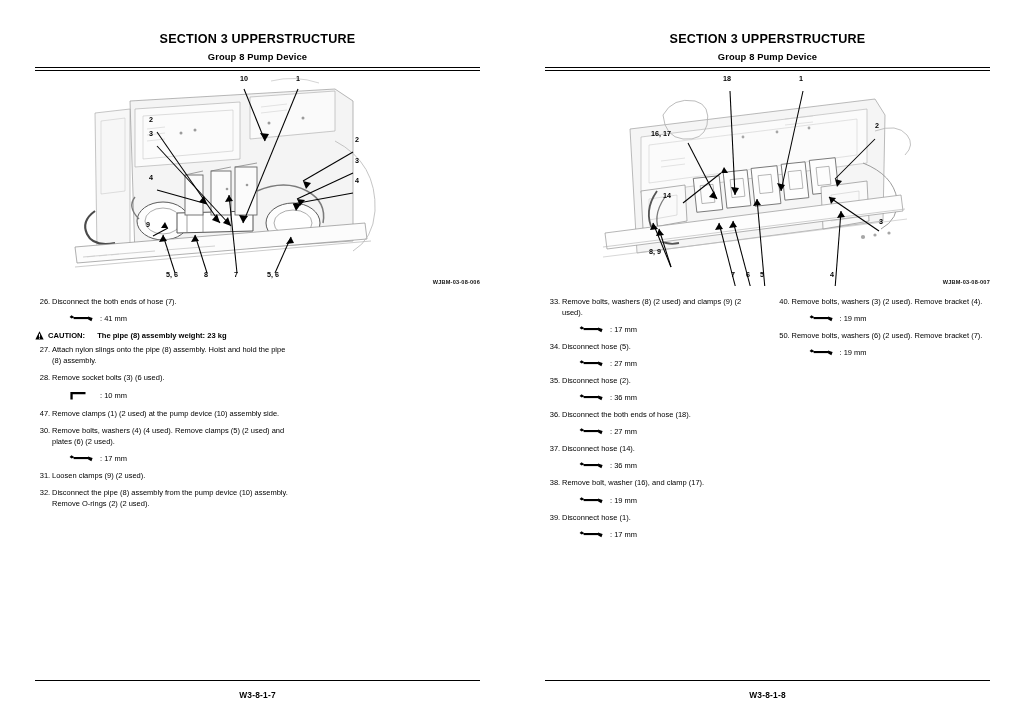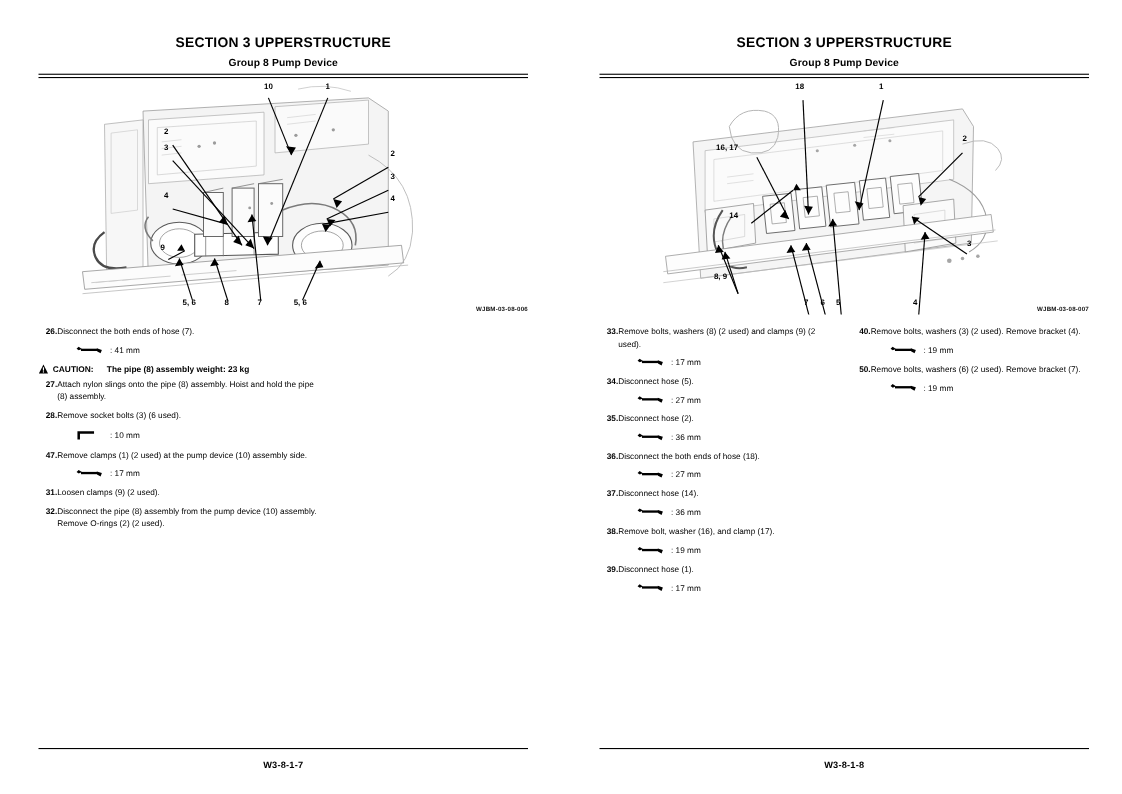--- a/index.html
+++ b/index.html
@@ -84,24 +84,23 @@
 
   .step {
     display: flex;
     font-size: 7.5px;
     line-height: 1.42;
     margin-bottom: 6.5px;
   }
   .step-num {
     width: 17px;
     flex: 0 0 17px;
-    text-align: right;
+    text-align: center;
     padding-left: 3px;
     box-sizing: border-box;
-    font-weight: bold;
   }
   .step-txt { flex: 1 1 auto; }
 
   .tool-line {
     display: flex;
     align-items: center;
     font-size: 7.5px;
     margin: 2px 0 8px 34px;
   }
   .tool-line .tool-label { margin-left: 5px; }
@@ -299,20 +298,24 @@
               <path d="M1.4 2.0 L16.5 2.0 L16.5 4.3 L3.7 4.3 L3.7 9.6 L1.4 9.6 Z" fill="#000"></path>
             </svg>
             <span class="tool-label">: 10 mm</span>
           </div>
 
           <div class="step">
             <div class="step-num">47.</div>
             <div class="step-txt">Remove clamps (1) (2 used) at the pump device (10) assembly side.</div>
           </div>
 
+          <div class="step">
+            <div class="step-num">30.</div>
+            <div class="step-txt">Remove bolts, washers (4) (4 used). Remove clamps (5) (2 used) and plates (6) (2 used).</div>
+          </div>
 
           <div class="tool-line">
             <svg width="26" height="9" viewBox="0 0 26 9">
               <path d="M2.5 1.2 L5.5 3.2 L2.6 4.4 L0.6 3.0 Z" fill="#000"></path>
               <rect x="4.6" y="3.0" width="15" height="2.1" fill="#000"></rect>
               <path d="M19 2.6 L23.6 4.1 L22.4 7.2 L19.2 5.4 Z" fill="#000"></path>
             </svg>
             <span class="tool-label">: 17 mm</span>
           </div>
 

